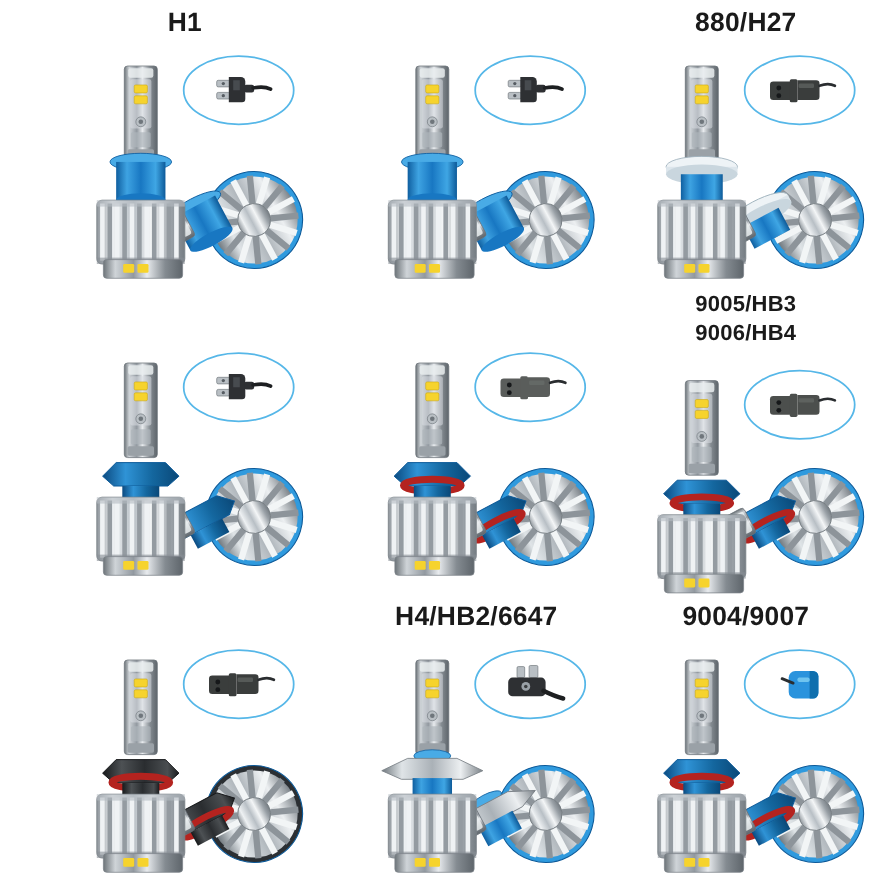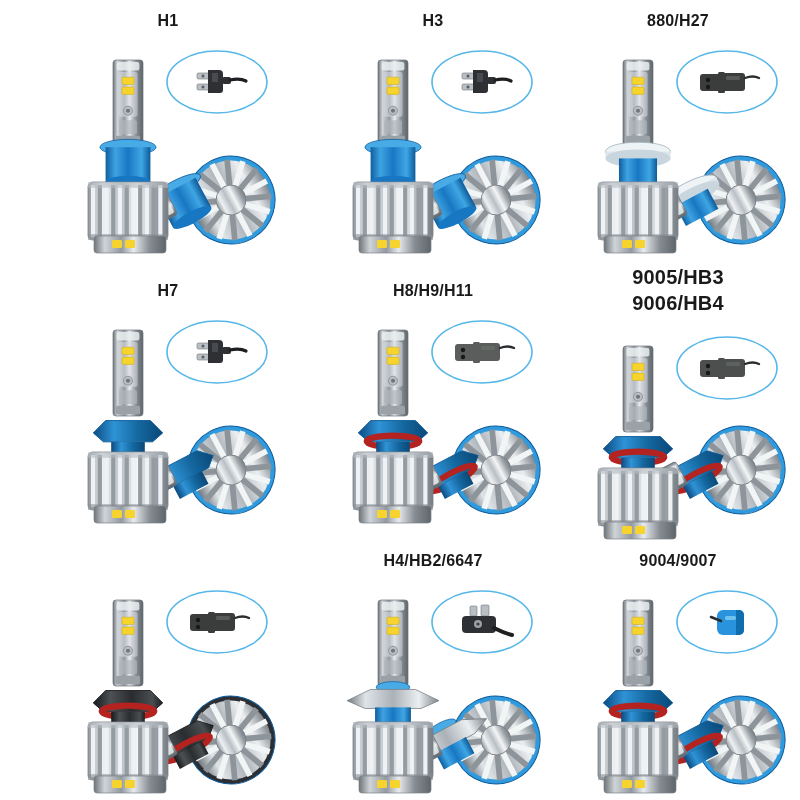--- a/index.html
+++ b/index.html
@@ -16,21 +16,21 @@
   }
   .cell{
     position:absolute;
     width:266px;height:266px;
   }
   .cell-label{
     position:absolute;
     top:0;left:0;right:0;
     text-align:center;
     font-weight:bold;
-    font-size:16px;
+    font-size:24px;
     line-height:25px;
     color:#1a1a1a;
     letter-spacing:0.2px;
     white-space:pre;
   }
   .cell-label.two-line{
     font-size:20px;
     line-height:26px;
   }
   .art{
@@ -339,21 +339,20 @@
     <rect x="53" y="174" width="80" height="5.800000000000001" fill="#b4bbc1" opacity="0.6"></rect>
     <rect x="53" y="226.2" width="80" height="5.800000000000001" fill="#878e94" opacity="0.6"></rect>
   </g>
     <g>
       <rect x="59" y="228" width="72" height="17" rx="3" fill="url(#bdyg1)" stroke="#7b8288" stroke-width="0.7"></rect>
       <rect x="77" y="232" width="10" height="8" rx="1.2" fill="#f6d32d"></rect>
       <rect x="90" y="232" width="10" height="8" rx="1.2" fill="#f6d32d"></rect>
     </g>
   </svg>
       </div>
-      <div class="cell-label">H3</div>
     </div>
     <div class="cell" style="left: 545px; top: 8px;">
       <div class="art">
   <svg viewBox="0 0 266 266" xmlns="http://www.w3.org/2000/svg">
 
   <defs>
     <linearGradient id="silg2" x1="0" y1="0" x2="1" y2="0">
       <stop offset="0" stop-color="#8f969c"></stop>
       <stop offset="0.18" stop-color="#eef1f3"></stop>
       <stop offset="0.42" stop-color="#b8bfc5"></stop>
@@ -642,21 +641,20 @@
     <rect x="53" y="174" width="80" height="5.800000000000001" fill="#b4bbc1" opacity="0.6"></rect>
     <rect x="53" y="226.2" width="80" height="5.800000000000001" fill="#878e94" opacity="0.6"></rect>
   </g>
     <g>
       <rect x="59" y="228" width="72" height="17" rx="3" fill="url(#bdyg3)" stroke="#7b8288" stroke-width="0.7"></rect>
       <rect x="77" y="232" width="10" height="8" rx="1.2" fill="#f6d32d"></rect>
       <rect x="90" y="232" width="10" height="8" rx="1.2" fill="#f6d32d"></rect>
     </g>
   </svg>
       </div>
-      <div class="cell-label">H7</div>
     </div>
     <div class="cell" style="left: 300px; top: 278px;">
       <div class="art">
   <svg viewBox="0 0 266 266" xmlns="http://www.w3.org/2000/svg">
 
   <defs>
     <linearGradient id="silg4" x1="0" y1="0" x2="1" y2="0">
       <stop offset="0" stop-color="#8f969c"></stop>
       <stop offset="0.18" stop-color="#eef1f3"></stop>
       <stop offset="0.42" stop-color="#b8bfc5"></stop>
@@ -793,21 +791,20 @@
     <rect x="53" y="174" width="80" height="5.800000000000001" fill="#b4bbc1" opacity="0.6"></rect>
     <rect x="53" y="226.2" width="80" height="5.800000000000001" fill="#878e94" opacity="0.6"></rect>
   </g>
     <g>
       <rect x="59" y="228" width="72" height="17" rx="3" fill="url(#bdyg4)" stroke="#7b8288" stroke-width="0.7"></rect>
       <rect x="77" y="232" width="10" height="8" rx="1.2" fill="#f6d32d"></rect>
       <rect x="90" y="232" width="10" height="8" rx="1.2" fill="#f6d32d"></rect>
     </g>
   </svg>
       </div>
-      <div class="cell-label">H8/H9/H11</div>
     </div>
     <div class="cell" style="left: 545px; top: 278px;">
       <div class="art">
   <svg viewBox="0 0 266 266" xmlns="http://www.w3.org/2000/svg">
 
   <defs>
     <linearGradient id="silg5" x1="0" y1="0" x2="1" y2="0">
       <stop offset="0" stop-color="#8f969c"></stop>
       <stop offset="0.18" stop-color="#eef1f3"></stop>
       <stop offset="0.42" stop-color="#b8bfc5"></stop>

